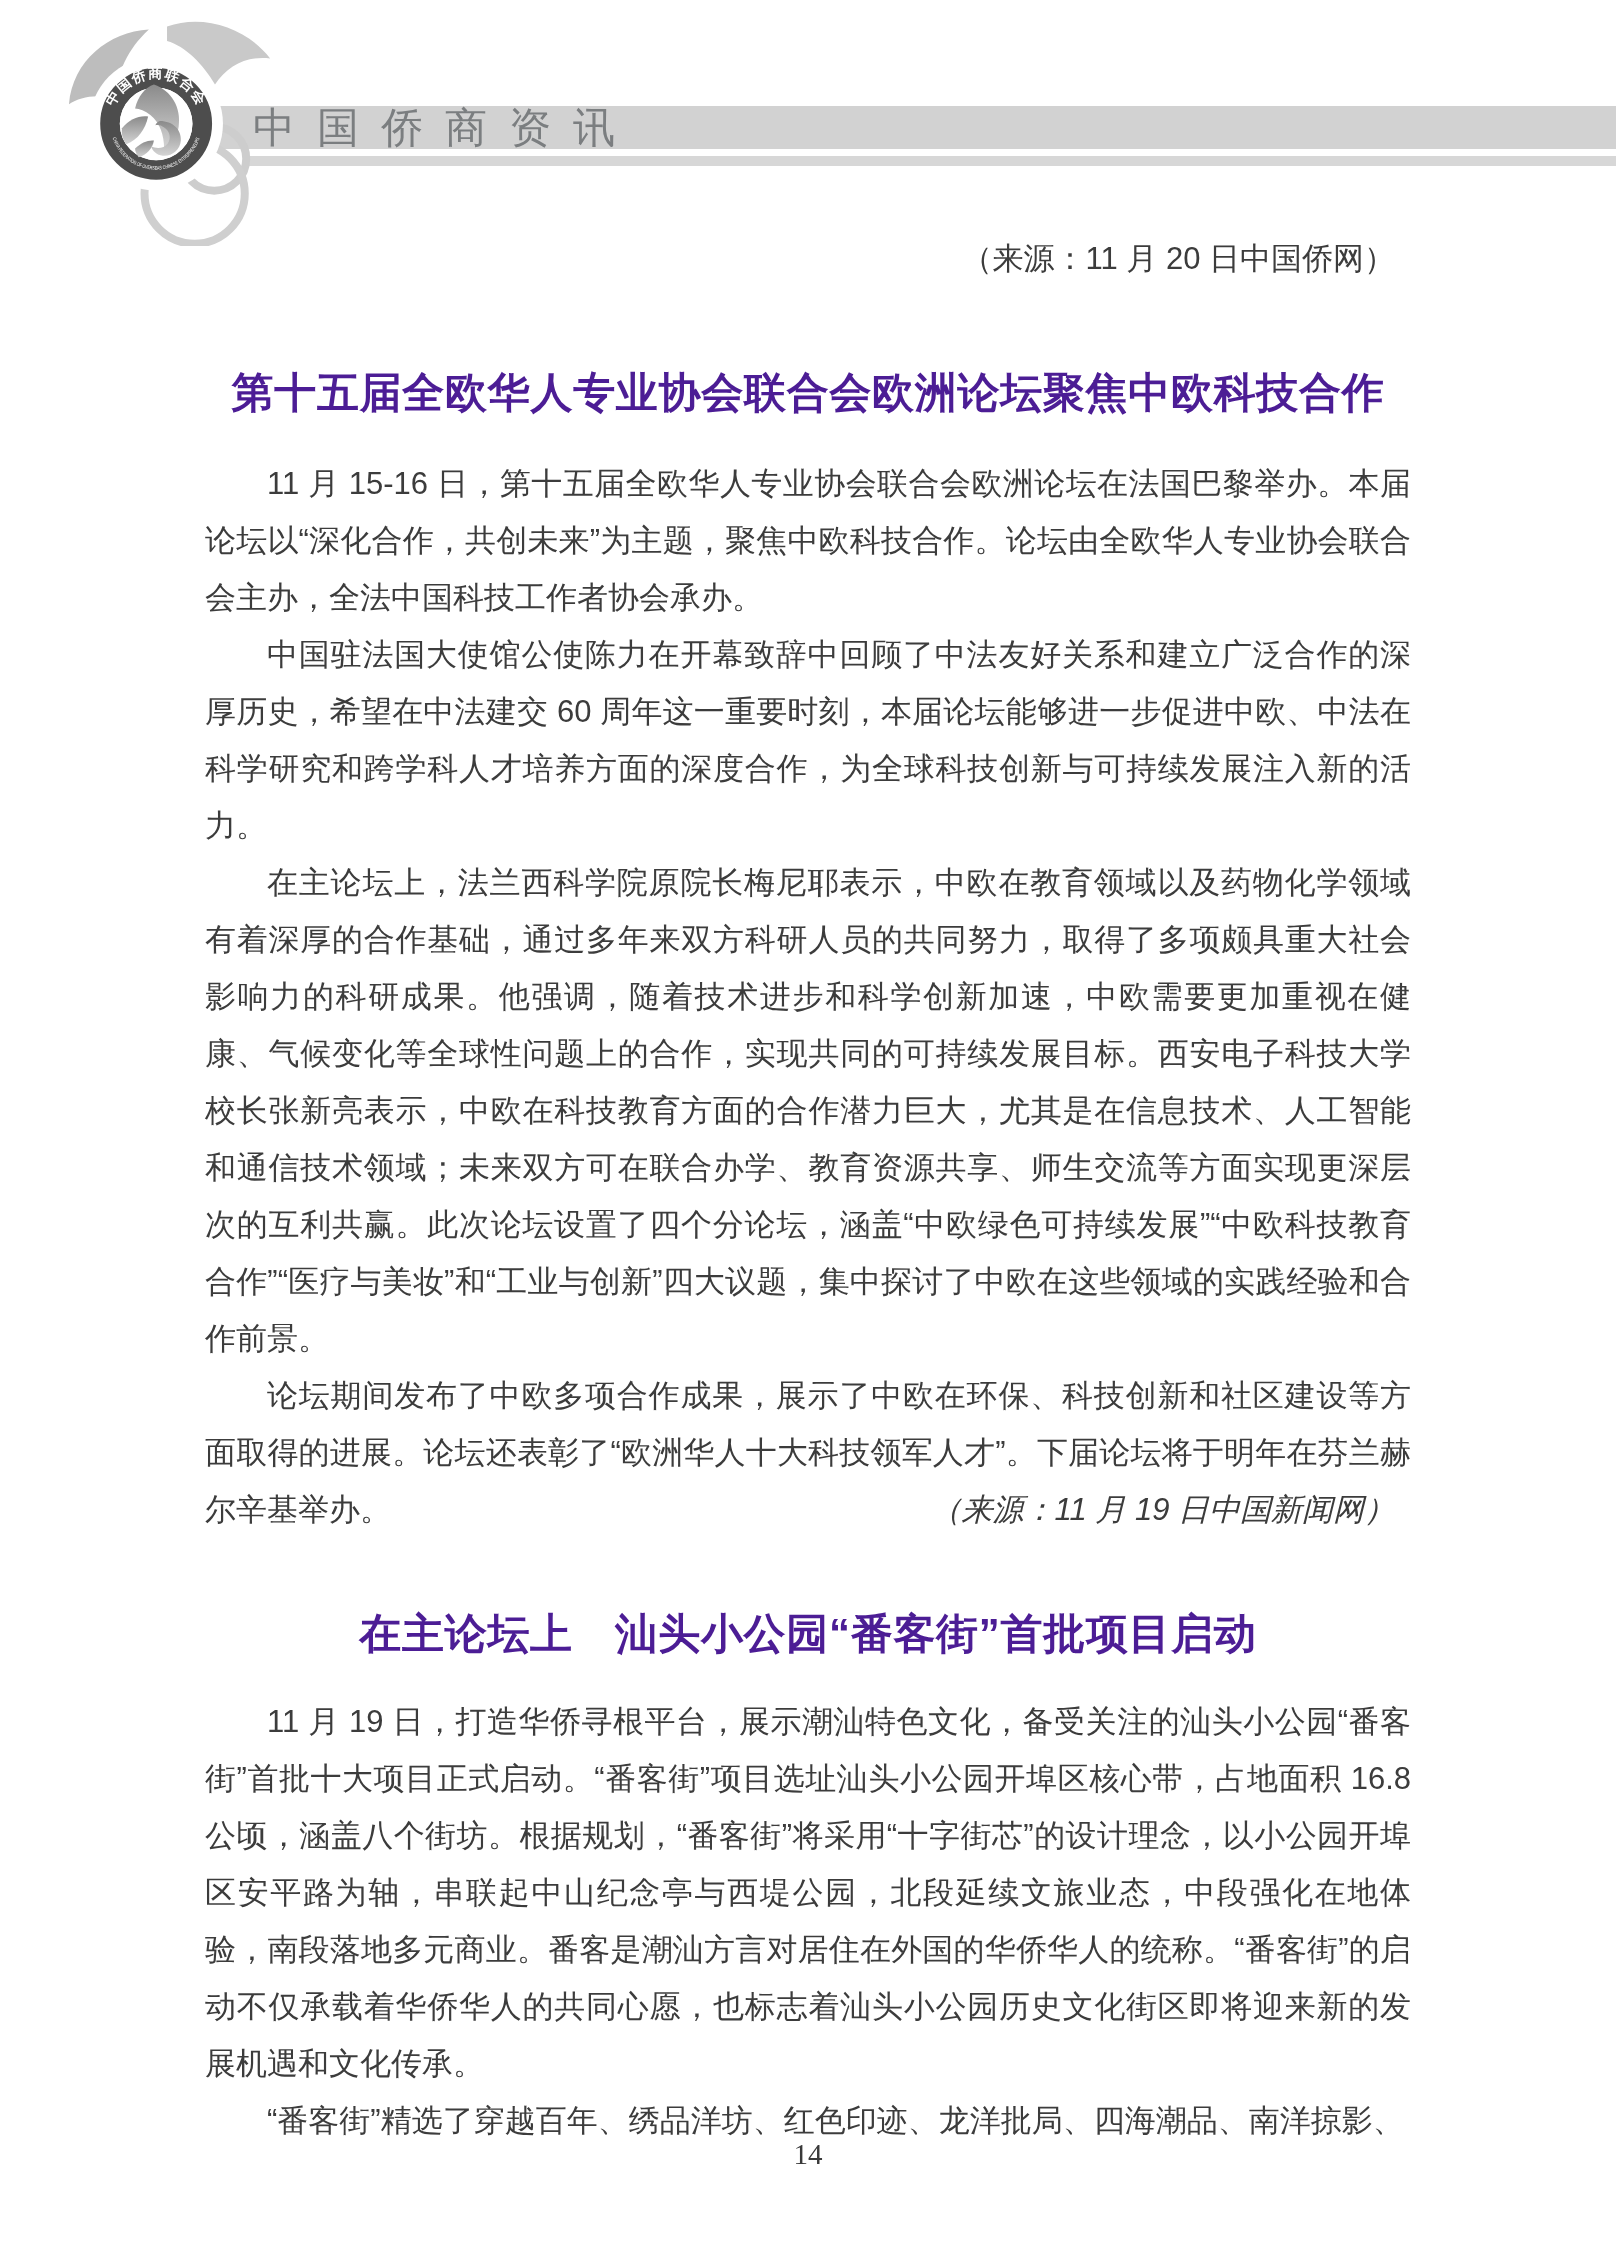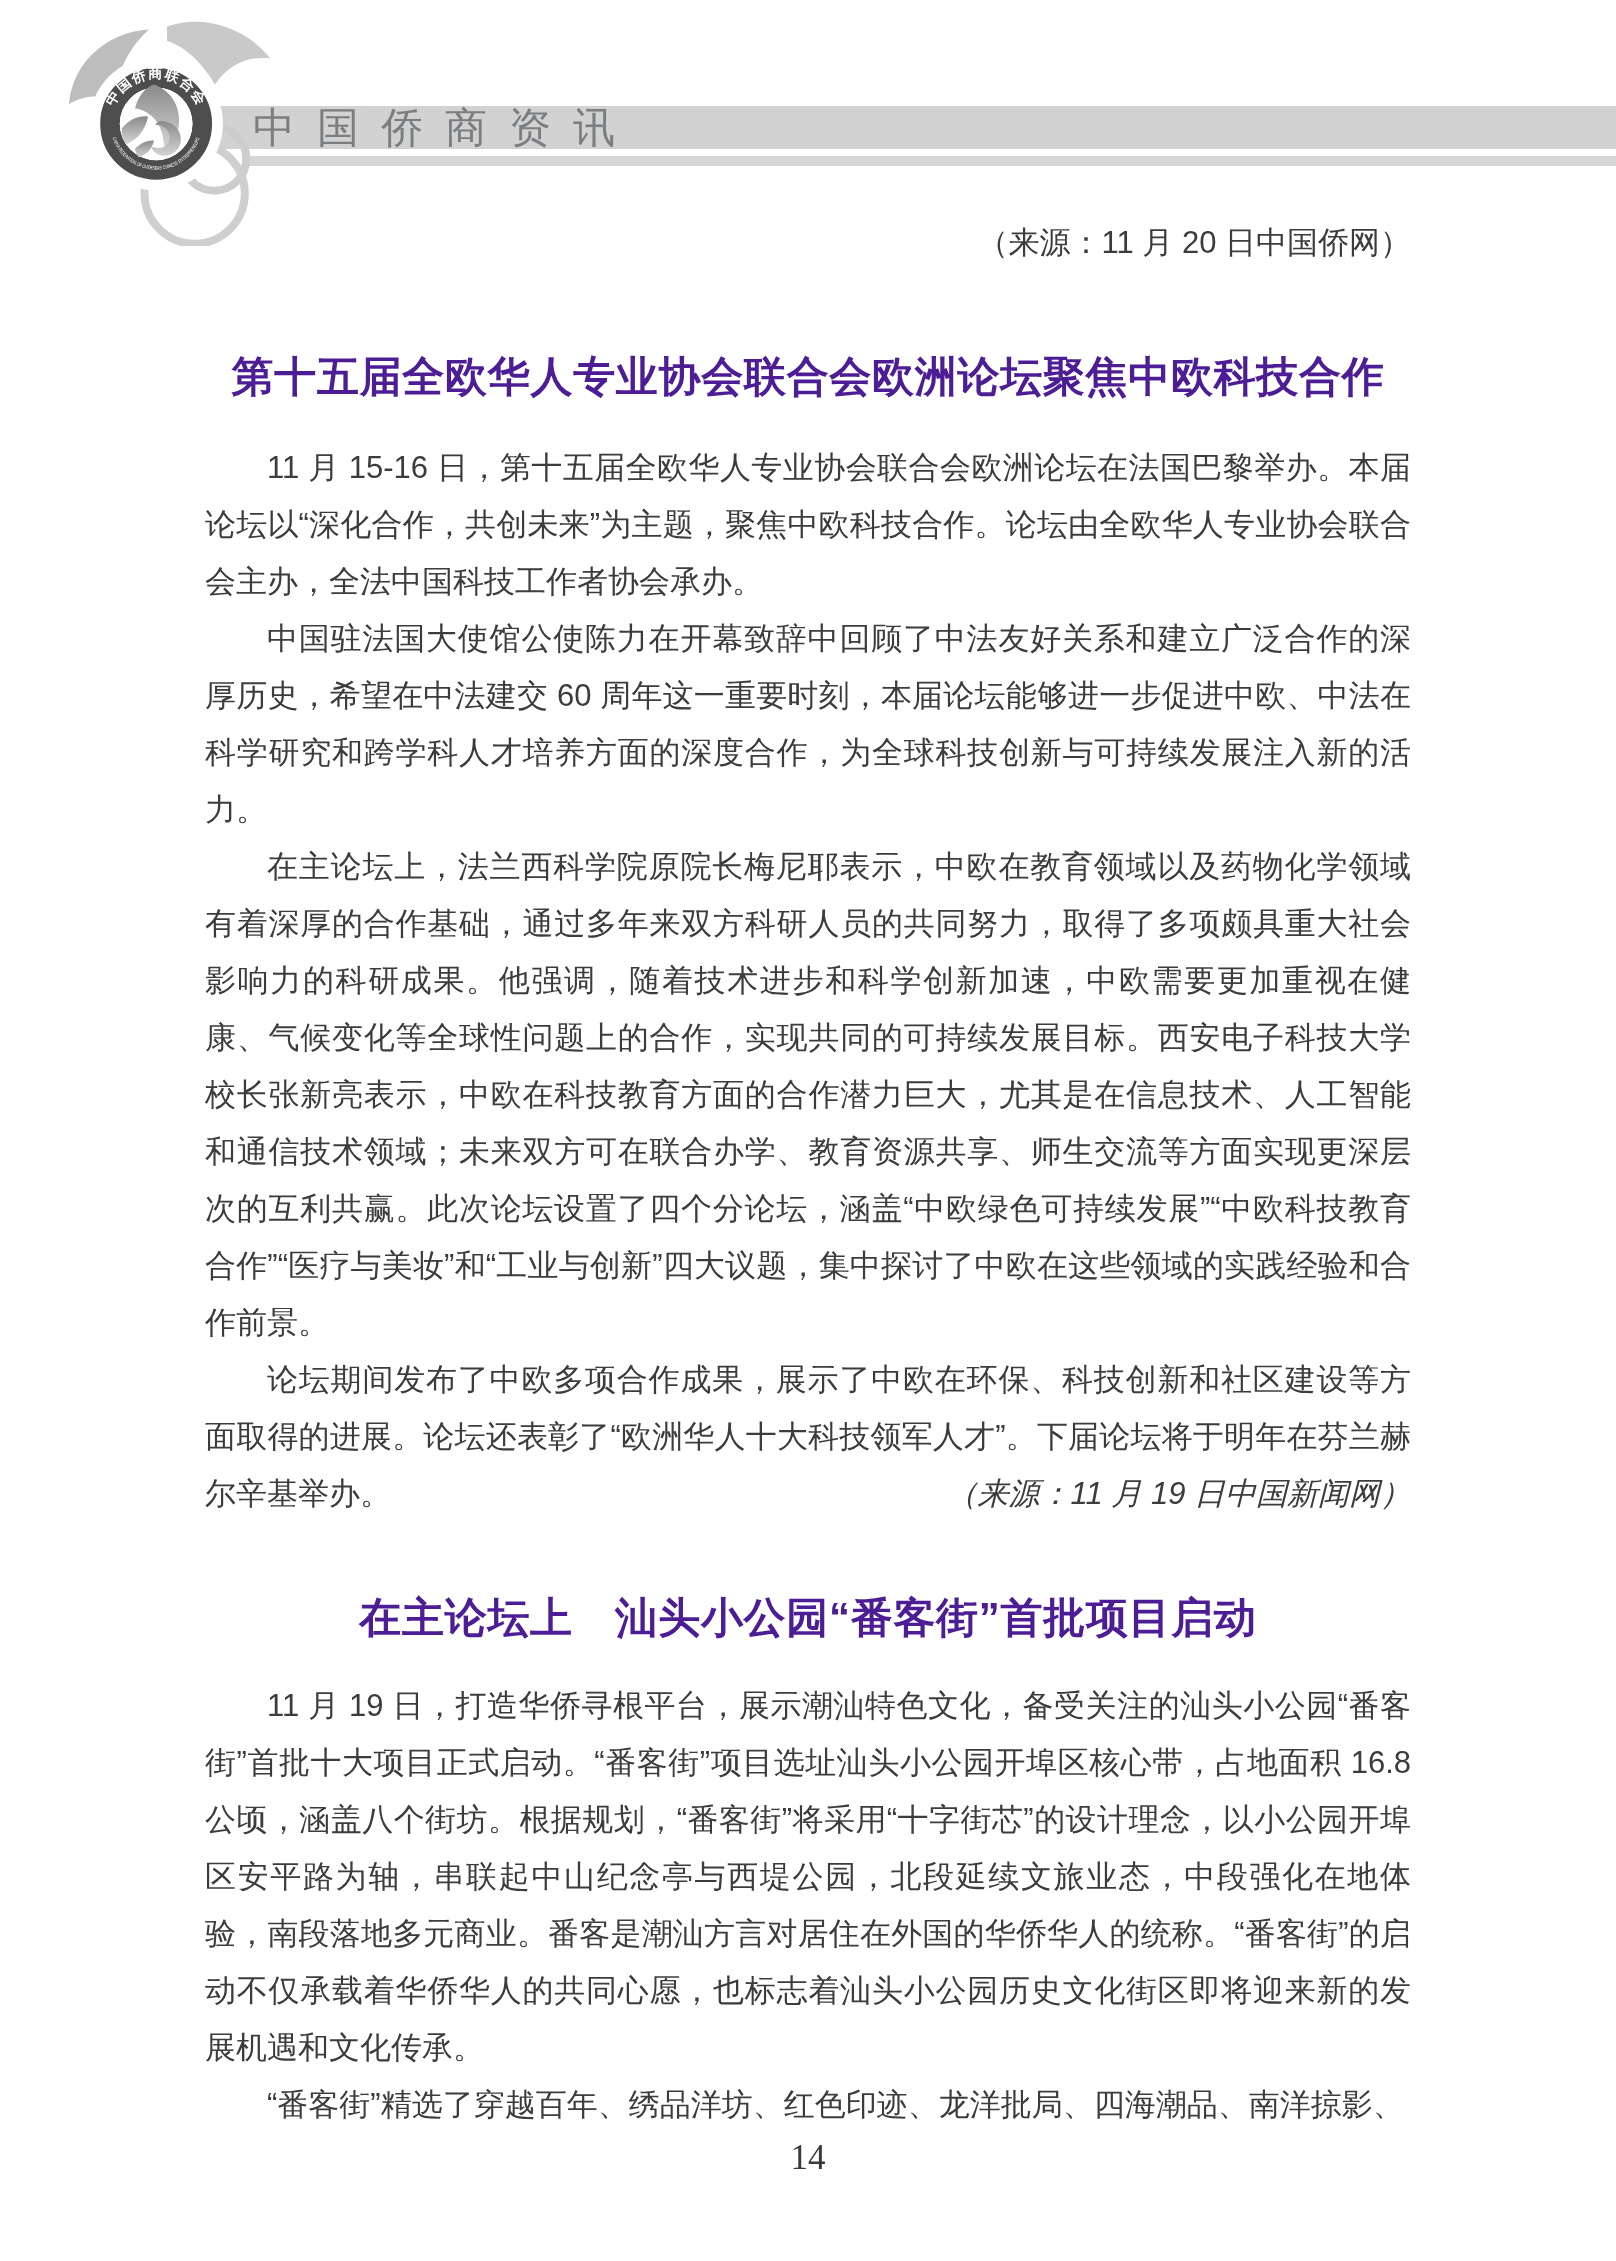--- a/index.html
+++ b/index.html
@@ -30,36 +30,36 @@
     padding:214px 205px 0 205px;
     font-size:31px; line-height:57px; color:#3c3c3c;
     text-align:justify;
   }
   .body-p {
     margin:0; text-indent:2em;
     word-break:break-all;
   }
   .source-line {
     text-align:right; height:57px; line-height:57px;
-    margin:0; text-indent:0;
+    margin:16px; text-indent:0;
   }
   .pull-up { margin-top:-57px;font-style:italic; }
   .art-title {
     font-size:42px; line-height:58px; font-weight:700;
     color:#4c1d95; text-align:center; text-indent:0;
     margin:77px 0 33px 0; letter-spacing:0.7px;
   }
   .art-title.second { margin:67px 0 30px 0; }
 
   
   .page-footer {
     position:absolute; left:0; top:2138px; width:100%;
     text-align:center;
     font-family:"Liberation Serif", serif;
-    font-size:35px; color:#3a3a3a;
+    font-size:29px; color:#3a3a3a;
   }
 </style>
 </head>
 <body>
 
 <div class="page">
 
   <header>
     <div class="band-main"></div>
     <div class="band-thin"></div>

